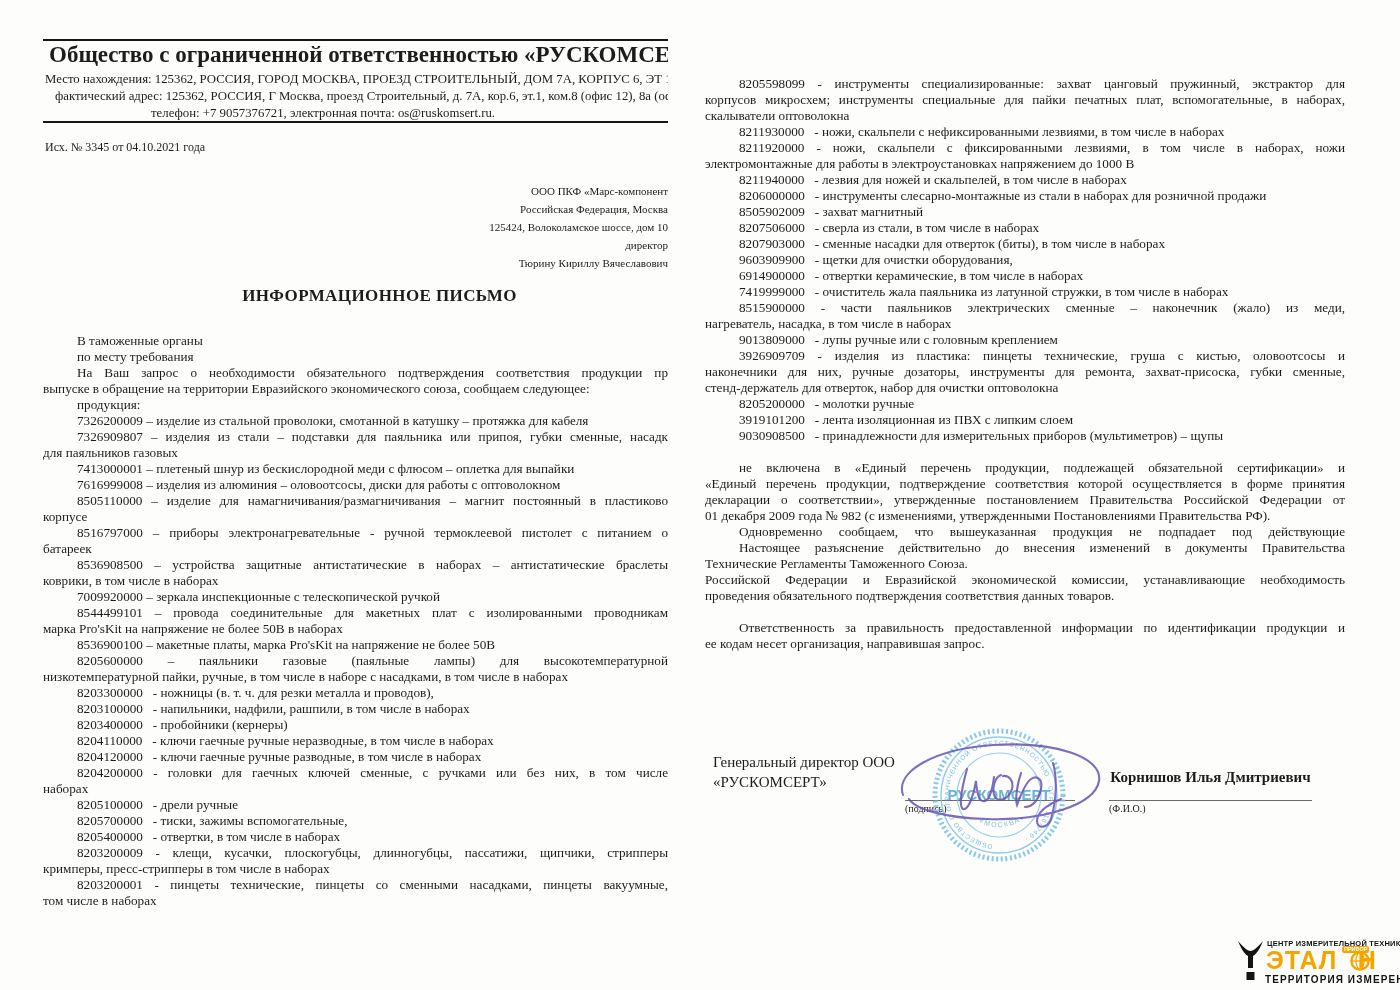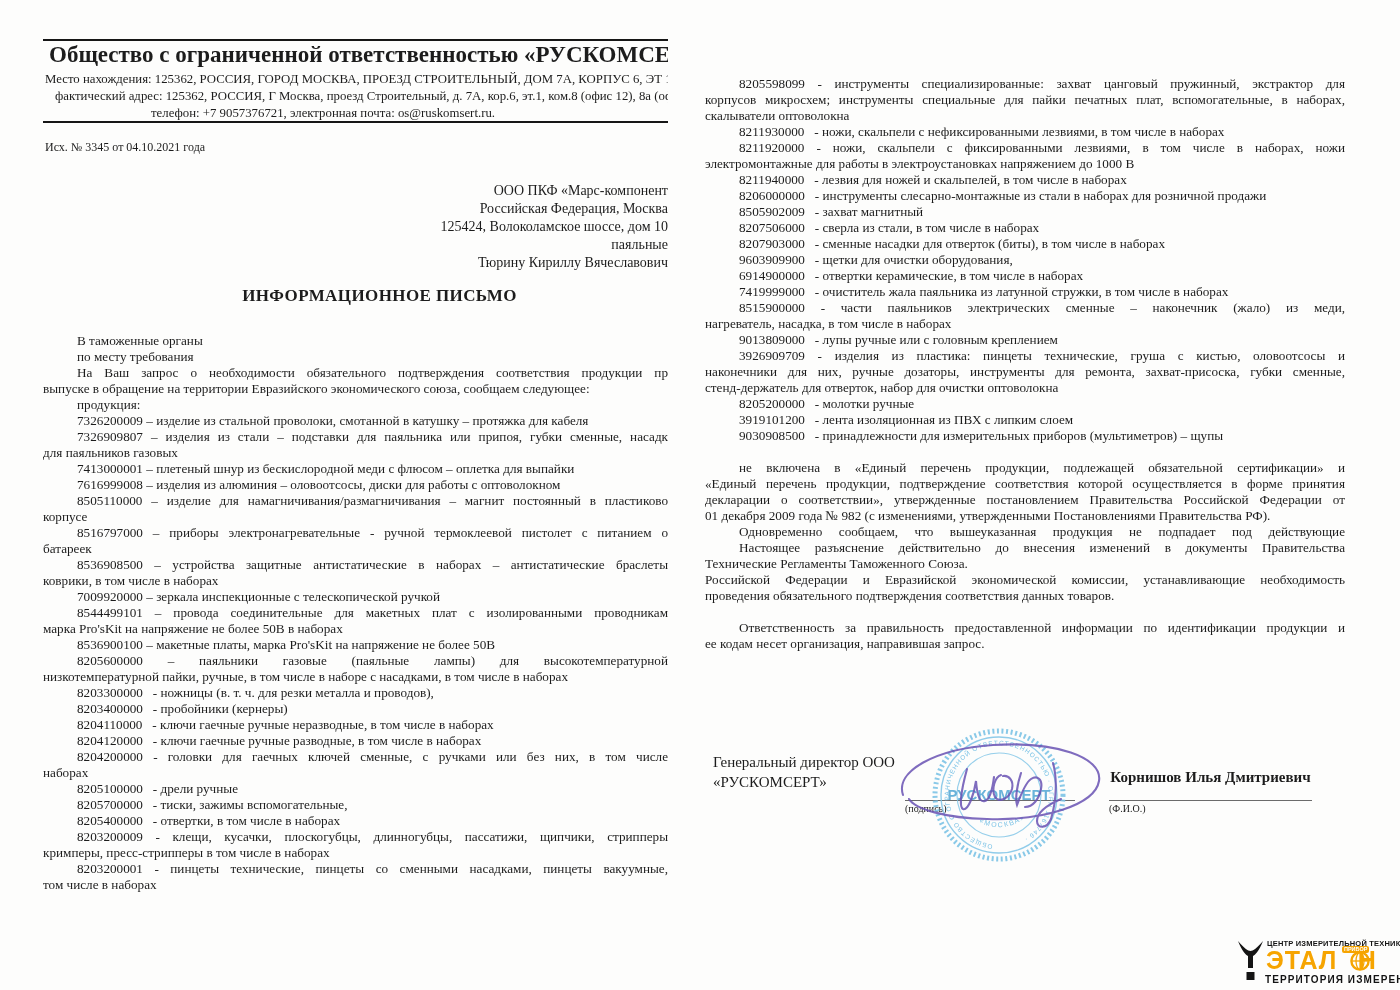--- a/index.html
+++ b/index.html
@@ -16,21 +16,21 @@
 
   
   .lines{position:absolute;left:0;width:100%;}
   .line{height:16px;line-height:16px;font-size:13.2px;overflow:hidden;white-space:pre-wrap;}
   .line.j{white-space:normal;text-align:justify;}
   .line.j::after{content:"";display:inline-block;width:100%;height:0;}
   .ind{display:inline-block;width:34px;}
 
   #ref-line{position:absolute;left:2px;top:140px;font-size:12px;}
   #recipient{position:absolute;left:0;top:182px;width:625px;text-align:right;}
-  #recipient .rline{height:18px;line-height:18px;font-size:14px;white-space:nowrap;}
+  #recipient .rline{height:18px;line-height:18px;font-size:11px;white-space:nowrap;}
   #doc-title{position:absolute;left:0;top:286px;width:625px;padding-left:48px;box-sizing:border-box;
              text-align:center;font-size:17px;font-weight:bold;letter-spacing:.4px;}
 
   #left-body{top:333px;}
   #right-body{top:76px;}
 
   
   .sig-label{position:absolute;font-size:15px;white-space:nowrap;}
   .sig-line{position:absolute;border-top:1.4px solid #6b6b6b;height:0;}
   .sig-caption{position:absolute;font-size:10px;text-align:left;}
@@ -63,21 +63,21 @@
     <div class="lh-addr" style="top:89px;left:12px;">фактический адрес:  125362, РОССИЯ, Г Москва, проезд Строительный, д. 7А, кор.6, эт.1, ком.8 (офис 12), 8а (офис 12а),</div>
     <div class="lh-addr" style="top:106px;left:0;width:560px;text-align:center;">телефон:  +7 9057376721, электронная почта:  os@ruskomsert.ru.</div>
     <div class="rule" style="top:121px;"></div>
 
     <div id="ref-line">Исх. № 3345 от 04.10.2021 года</div>
 
     <div id="recipient">
         <div class="rline">ООО ПКФ «Марс-компонент</div>
         <div class="rline">Российская Федерация, Москва</div>
         <div class="rline">125424, Волоколамское шоссе, дом 10</div>
-        <div class="rline">паяльные</div>
+        <div class="rline">директор</div>
         <div class="rline">Тюрину Кириллу Вячеславович</div>
       </div>
 
     <div id="doc-title">ИНФОРМАЦИОННОЕ ПИСЬМО</div>
 
     <div id="left-body" class="lines">
         <div class="line"><span class="ind"></span>В таможенные органы</div>
         <div class="line"><span class="ind"></span>по месту требования</div>
         <div class="line j"><span class="ind"></span>На Ваш запрос о необходимости обязательного подтверждения соответствия продукции пр</div>
         <div class="line">выпуске в обращение на территории Евразийского экономического союза, сообщаем следующее:</div>
@@ -93,20 +93,21 @@
         <div class="line">батареек</div>
         <div class="line j"><span class="ind"></span>8536908500 – устройства защитные антистатические в наборах – антистатические браслеты</div>
         <div class="line">коврики, в том числе в наборах</div>
         <div class="line"><span class="ind"></span>7009920000 – зеркала инспекционные с телескопической ручкой</div>
         <div class="line j"><span class="ind"></span>8544499101 – провода соединительные для макетных плат с изолированными проводникам</div>
         <div class="line">марка Pro'sKit на напряжение не более 50В в наборах</div>
         <div class="line"><span class="ind"></span>8536900100 – макетные платы, марка Pro'sKit на напряжение не более 50В</div>
         <div class="line j"><span class="ind"></span>8205600000 – паяльники газовые (паяльные лампы) для высокотемпературной</div>
         <div class="line">низкотемпературной пайки, ручные, в том числе в наборе с насадками, в том числе в наборах</div>
         <div class="line"><span class="ind"></span>8203300000   - ножницы (в. т. ч. для резки металла и проводов),</div>
+        <div class="line"><span class="ind"></span>8203100000   - напильники, надфили, рашпили, в том числе в наборах</div>
         <div class="line"><span class="ind"></span>8203400000   - пробойники (кернеры)</div>
         <div class="line"><span class="ind"></span>8204110000   - ключи гаечные ручные неразводные, в том числе в наборах</div>
         <div class="line"><span class="ind"></span>8204120000   - ключи гаечные ручные разводные, в том числе в наборах</div>
         <div class="line j"><span class="ind"></span>8204200000   - головки для гаечных ключей сменные, с ручками или без них, в том числе</div>
         <div class="line">наборах</div>
         <div class="line"><span class="ind"></span>8205100000   - дрели ручные</div>
         <div class="line"><span class="ind"></span>8205700000   - тиски, зажимы вспомогательные,</div>
         <div class="line"><span class="ind"></span>8205400000   - отвертки, в том числе в наборах</div>
         <div class="line j"><span class="ind"></span>8203200009   - клещи, кусачки, плоскогубцы, длинногубцы, пассатижи, щипчики, стрипперы</div>
         <div class="line">кримперы, пресс-стрипперы в том числе в наборах</div>

